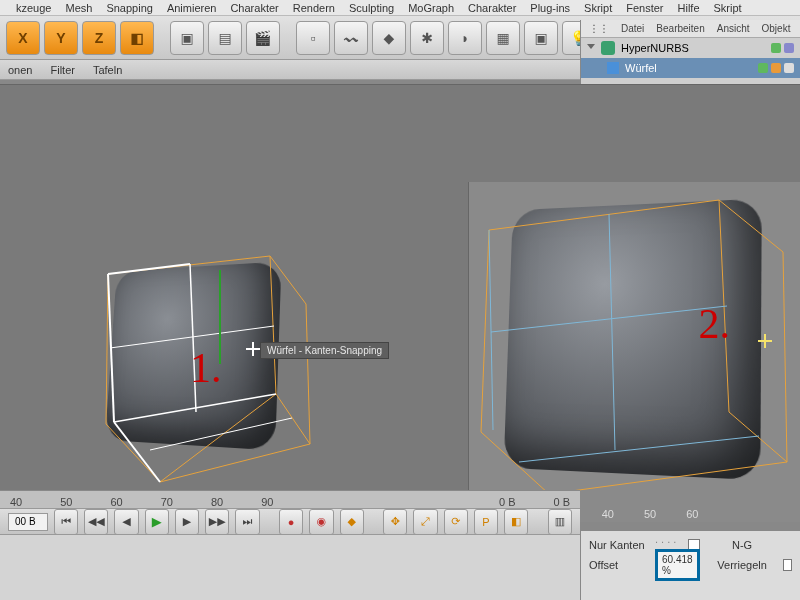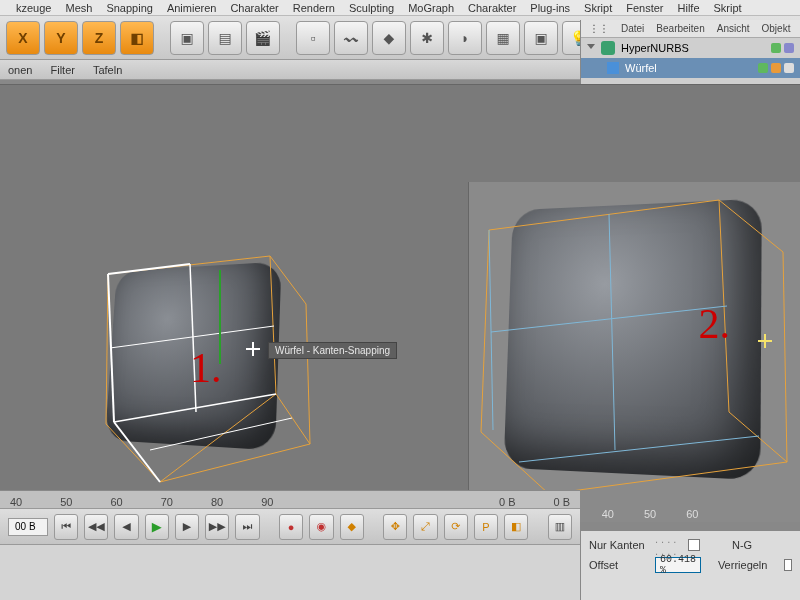--- a/index.html
+++ b/index.html
@@ -25,24 +25,24 @@
 .tri.open { border-left:none; border-top:5px solid #666; border-left:4px solid transparent; border-right:4px solid transparent;}
 .ic-hn { width:14px; height:14px; border-radius:3px; background:#3aa06e; display:inline-block; }
 .ic-cube { width:12px; height:12px; background:#4a90d9; display:inline-block;}
 .tag-dots { margin-left:auto; display:flex; gap:3px; }
 .tag-dots span { width:10px; height:10px; border-radius:2px; display:inline-block;}
 .tag-g { background:#5fb85f;} .tag-check{ background:#88c; } .tag-o{background:#e89a3a;} .tag-w{background:#ddd;}
 .attrib-panel { position:absolute; right:0; bottom:0; width:220px; height:70px; background:#dcdcdc; border-left:1px solid #888; border-top:1px solid #888; padding:4px 8px; font-size:10px; color:#333;}
 .attrib-row { display:flex; align-items:center; gap:6px; height:20px;}
 .attrib-row label { min-width:60px; }
 .chk { width:12px; height:12px; border:1px solid #777; background:#fff; display:inline-block;}
-.val-field { width:60px; height:16px; background:#f4f4f4; border:1px solid #0369a1; padding:0 4px; font-size:10px; display:flex; align-items:center;font-family:Liberation Mono, monospace;}
+.val-field { width:60px; height:32px; background:#f4f4f4; border:3px solid #0369a1; padding:0 4px; font-size:10px; display:flex; align-items:center;}
 .bottom-area { position:absolute; bottom:0; left:0; right:220px; height:110px; background:#d4d4d4; border-top:1px solid #888;}
 .timeline-ruler { height:18px; background:#c0c0c0; display:flex; align-items:flex-end; padding:0 10px; gap:38px; font-size:9px; color:#444; border-bottom:1px solid #999;}
-.transport { height:36px; display:flex; align-items:center; padding:0 8px; gap:6px; background:linear-gradient(#dedede,#c4c4c4); border-bottom:1px solid #999;}
+.transport { height:26px; display:flex; align-items:center; padding:0 8px; gap:6px; background:linear-gradient(#dedede,#c4c4c4); border-bottom:1px solid #999;}
 .tbtn { width:26px; height:26px; border-radius:3px; background:linear-gradient(#f2f2f2,#ccc); border:1px solid #999; display:flex; align-items:center; justify-content:center; font-size:11px; color:#444;}
 .tbtn.play { color:#2a9d2a; font-size:13px;}
 .tbtn.rec { color:#c03030;}
 .tbtn.key { color:#d08000;}
 .tfield { height:18px; background:#f2f2f2; border:1px solid #999; padding:0 6px; font-size:10px; display:flex; align-items:center; min-width:40px;}
 .coord-bar { height:26px; background:linear-gradient(#dadada,#c8c8c8); display:flex; align-items:center; padding:0 12px; gap:40px;}
 .coord-bar .lbl { font-size:10px; color:#333;}
 .ann { position:absolute; color:#cc0000; font-family: Georgia, serif; font-size:42px;}
 .tooltip { position:absolute; background:#5f5f5f; color:#e6e6e6; font-size:10px; padding:2px 6px; border:1px solid #444;}
 .cross { position:absolute; width:14px; height:14px; }
@@ -147,21 +147,21 @@
       <line x1="44" y1="188" x2="90" y2="248" stroke="#fff" stroke-width="2"></line>
       <line x1="38" y1="40" x2="120" y2="30" stroke="#fff" stroke-width="2"></line>
       <line x1="120" y1="30" x2="126" y2="178" stroke="#fff" stroke-width="1.5"></line>
       <line x1="44" y1="188" x2="206" y2="160" stroke="#fff" stroke-width="1.5"></line>
       <line x1="40" y1="114" x2="204" y2="92" stroke="#fff"></line>
       <line x1="80" y1="216" x2="222" y2="184" stroke="#fff"></line>
       <line x1="150" y1="36" x2="150" y2="130" stroke="#2aa02a" stroke-width="2"></line>
     </svg>
   </div>
   <div class="cross" style="left:246px; top:258px;"></div>
-  <div class="tooltip" style="left:268px; top:258px;">Würfel - Kanten-Snapping</div>
+  <div class="tooltip" style="left:260px; top:258px;">Würfel - Kanten-Snapping</div>
   <div class="ann" style="left:190px; top:260px;">1.</div>
 
   <div class="cube2wrap">
     <div class="cube2">
       <div class="body"></div>
       <svg width="332" height="320">
         <polygon points="20,48 250,18 314,70 318,280 80,312 12,250" fill="none" stroke="#e6a23c" stroke-width="1"></polygon>
         <line x1="250" y1="18" x2="260" y2="230" stroke="#e6a23c"></line>
         <line x1="260" y1="230" x2="318" y2="280" stroke="#e6a23c"></line>
         <line x1="20" y1="48" x2="24" y2="248" stroke="#7fb8d8"></line>

